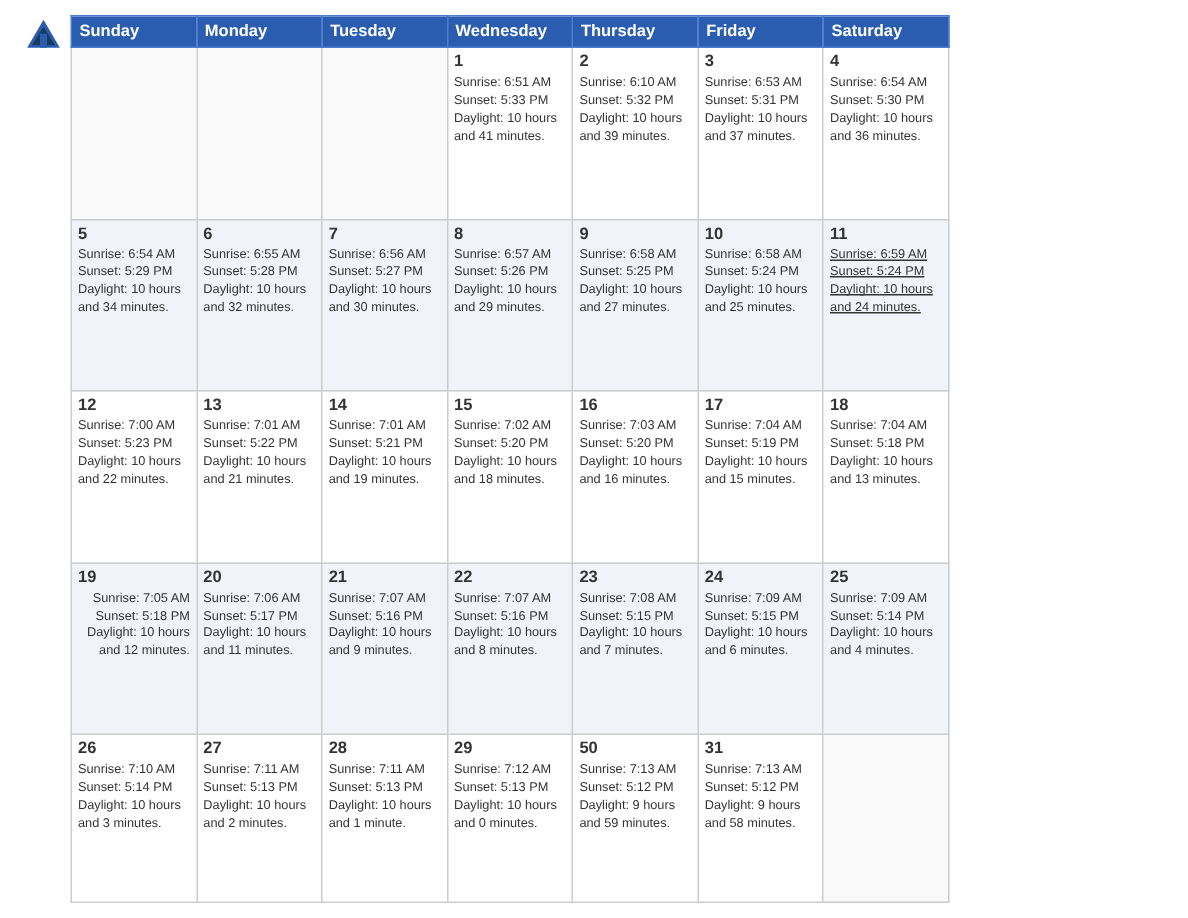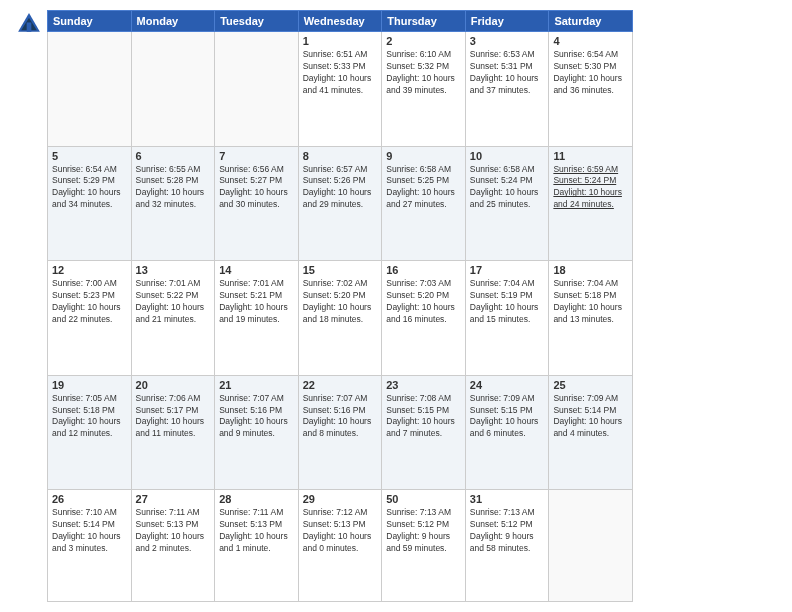--- a/index.html
+++ b/index.html
@@ -262,21 +262,21 @@
             <span class="day-num">18</span>
             <div class="day-info" style="white-space: pre-line;">Sunrise: 7:04 AM
 Sunset: 5:18 PM
 Daylight: 10 hours
 and 13 minutes.</div>
           </td>
         </tr>
         <tr class="alt-row">
           <td>
             <span class="day-num">19</span>
-            <div class="day-info" style="white-space: pre-line;">Sunrise: 7:05 AM
+            <div class="day-info" style="white-space: pre-line; text-align: right;">Sunrise: 7:05 AM
 Sunset: 5:18 PM
 Daylight: 10 hours
 and 12 minutes.</div>
           </td>
           <td>
             <span class="day-num">20</span>
             <div class="day-info" style="white-space: pre-line;">Sunrise: 7:06 AM
 Sunset: 5:17 PM
 Daylight: 10 hours
 and 11 minutes.</div>

